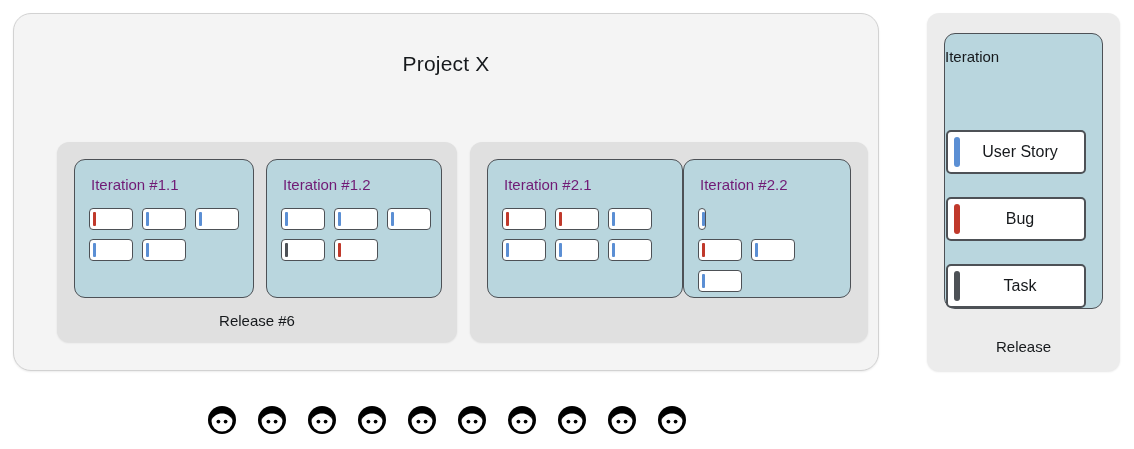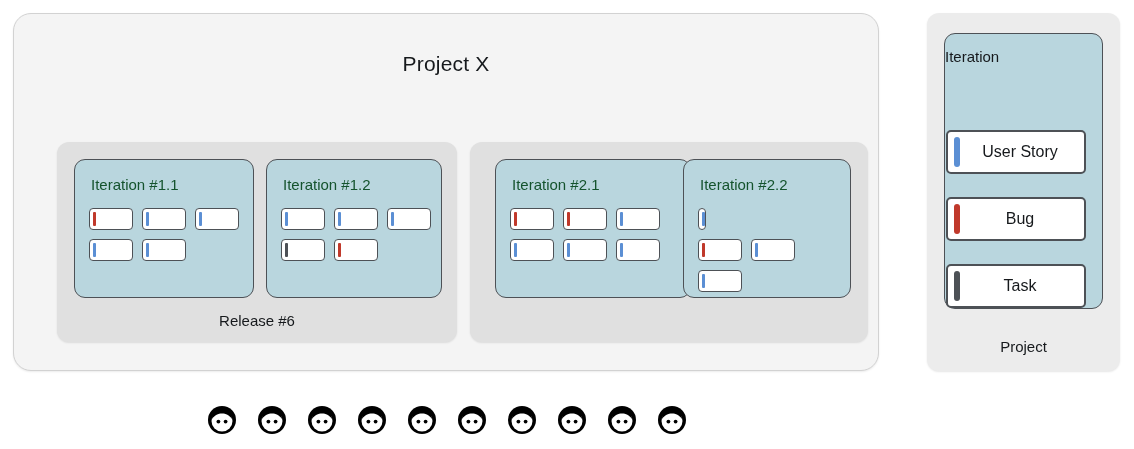--- a/index.html
+++ b/index.html
@@ -59,21 +59,21 @@
     height:139px;
     background:#b9d6de;
     border:1.6px solid #4d5156;
     border-radius:11px;
     box-sizing:border-box;
   }
   .iter-title{
     position:absolute;
     left:16px; top:16px;
     font-size:15px;
-    color:#14532d;
+    color:#701a75;
   }
   .cards{
     position:absolute;
     left:14px; top:48px;
     right:10px;
     display:flex;
     flex-wrap:wrap;
     gap:9px 9px;
     align-content:flex-start;
   }
@@ -213,21 +213,21 @@
           </div>
         <div class="card">
             <span class="bar bug"></span>
           </div>
       </div>
     </div>
     <div class="release-label">Release #6</div>
   </div>
 
   <div class="release" id="release-2">
-    <div class="iteration" style="left:25px; width:196px;">
+    <div class="iteration" style="left:17px; width:196px;">
       <div class="iter-title">Iteration #2.1</div>
       <div class="cards">
         <div class="card">
             <span class="bar bug"></span>
           </div>
         <div class="card">
             <span class="bar bug"></span>
           </div>
         <div class="card">
             <span class="bar story"></span>
@@ -275,21 +275,21 @@
       <div class="legend-card">
         <span class="lbar" style="background:#c0392b;"></span>
         <span class="ltext">Bug</span>
       </div>
       <div class="legend-card">
         <span class="lbar" style="background:#4d5156;"></span>
         <span class="ltext">Task</span>
       </div>
     </div>
   </div>
-  <div class="legend-release-label">Project</div>
+  <div class="legend-release-label">Release</div>
 </div>
 
 <div class="people">
   <svg class="person" viewBox="0 0 32 32">
       <circle cx="16" cy="16" r="14" fill="#000"></circle>
       <circle cx="16" cy="17" r="10.5" fill="#fff"></circle>
       <path d="M5.5 14 A11 11 0 0 1 26.5 14 A13 13 0 0 0 5.5 14 Z" fill="#000"></path>
       <path d="M6 15 C6 7.5 11 4 16 4 C21 4 26 7.5 26 15 C23 11 20 9.5 16 9.5 C12 9.5 9 11 6 15 Z" fill="#000"></path>
       <circle cx="12.4" cy="17.6" r="1.9" fill="#000"></circle>
       <circle cx="19.6" cy="17.6" r="1.9" fill="#000"></circle>

